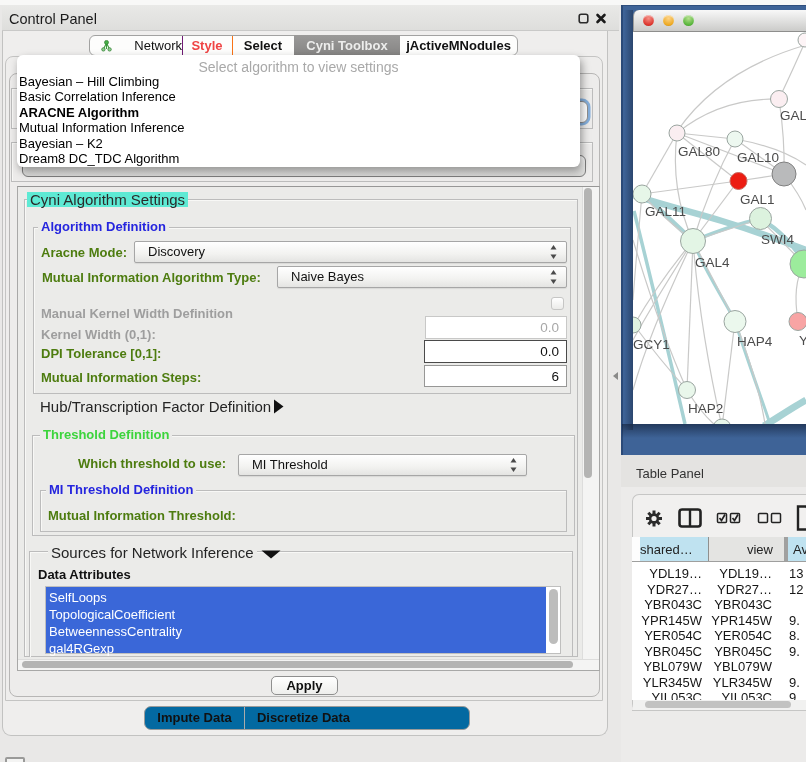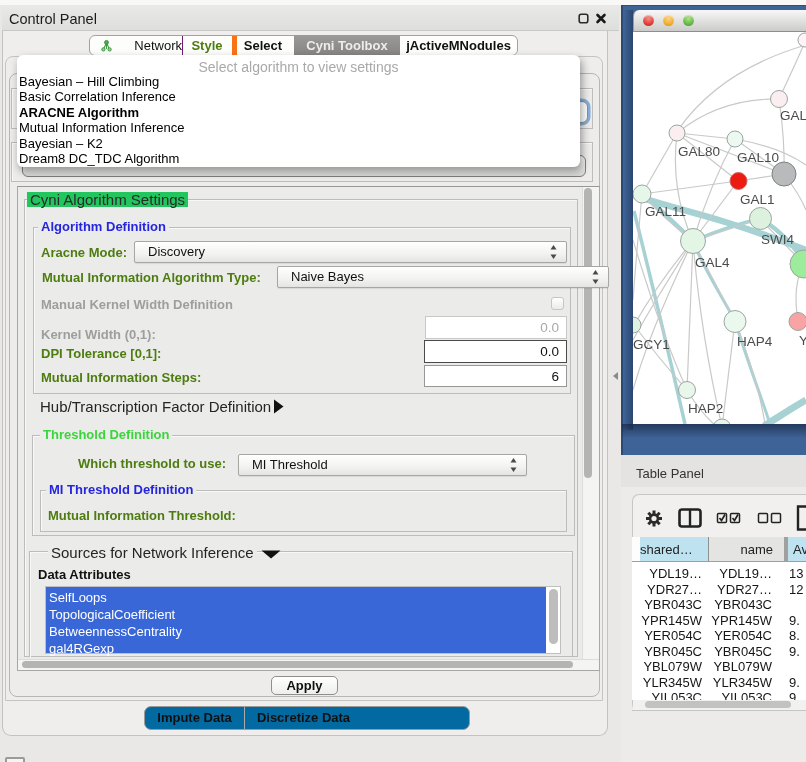--- a/index.html
+++ b/index.html
@@ -36,21 +36,21 @@
   </svg>
 
   <div class="abs" id="toptabs" style="left:89px;top:35px;width:429px;height:21px;background:#fdfdfc;border:1px solid #a2a2a1;border-radius:6px;box-sizing:border-box;box-shadow:0 1px 0 rgba(255,255,255,0.7);">
     <div class="abs" style="left:0;top:0;width:92px;height:19px;border-right:1px solid #701a75;font-size:13px;font-weight:normal;color:#111;line-height:19px;text-align:right;">&nbsp;&nbsp;&nbsp;Network</div>
     <svg class="abs" style="left:11px;top:4px;" width="11" height="12" viewBox="0 0 11 12">
       <path d="M5.5,3 L2.5,9 M5.5,3 L8.5,9 M5.5,3 L5.5,9" stroke="#3d9e3d" stroke-width="1.1" fill="none"></path>
       <circle cx="5.5" cy="2.4" r="2" fill="#47b047" stroke="#2e7d2e" stroke-width="0.7"></circle>
       <circle cx="2.4" cy="9.4" r="1.7" fill="#8fd08f" stroke="#2e7d2e" stroke-width="0.7"></circle>
       <circle cx="8.6" cy="9.4" r="1.7" fill="#8fd08f" stroke="#2e7d2e" stroke-width="0.7"></circle>
     </svg>
-    <div class="abs" style="left:92px;top:0;width:50px;height:19px;border-right:5px solid #f97316;font-size:13px;font-weight:bold;color:#4d7c0f;line-height:19px;text-align:center;">Style</div>
+    <div class="abs" style="left:92px;top:0;width:50px;height:19px;border-right:1px solid #f97316;font-size:13px;font-weight:bold;color:#ef4444;line-height:19px;text-align:center;">Style</div>
     <div class="abs" style="left:142px;top:0;width:62px;height:19px;font-size:13px;font-weight:bold;color:#111;line-height:19px;text-align:center;">Select</div>
     <div class="abs" style="left:204px;top:-1px;width:106px;height:21px;background:linear-gradient(#9b9a99,#858483);font-size:13px;font-weight:bold;color:#ededec;line-height:21px;text-align:center;">Cyni Toolbox</div>
     <div class="abs" style="left:310px;top:0;width:117px;height:19px;font-size:13px;font-weight:bold;color:#111;line-height:19px;text-align:center;border-radius:0 6px 6px 0;">jActiveMNodules</div>
   </div>
 
   <div class="abs" style="left:5px;top:56px;width:598px;height:645px;background:#eeedec;border:1px solid #c4c4c3;border-radius:8px 8px 0 0;box-sizing:border-box;"></div>
   <div class="abs" style="left:9px;top:73px;width:591px;height:624px;background:#edeceb;border:1px solid #b7b6b5;border-radius:8px;box-sizing:border-box;"></div>
 
   <div class="gbox" style="left:11px;top:88px;width:582px;height:41px;"></div>
   <div class="abs" style="left:300px;top:101px;width:288px;height:22px;background:#fff;border:1px solid #8f8f8f;border-radius:6px;box-sizing:border-box;box-shadow:0 0 0 2.5px rgba(106,160,216,0.8);"></div>
@@ -59,42 +59,42 @@
 
   <div class="abs" style="left:17px;top:186px;width:583px;height:485px;background:#ebebe9;border:1px solid #a8a8a7;border-top-color:#979796;box-sizing:border-box;"></div>
 
   <div class="abs" style="left:582px;top:187px;width:17px;height:472px;background:#f4f4f3;border-left:1px solid #dddddc;box-sizing:border-box;"></div>
   <div class="abs" style="left:584px;top:188px;width:8px;height:290px;background:#b4b4b3;border-radius:4px;"></div>
 
   <div class="abs" style="left:18px;top:659px;width:581px;height:11px;background:#f4f4f3;border-top:1px solid #dddddc;box-sizing:border-box;"></div>
   <div class="abs" style="left:22px;top:661px;width:551px;height:7px;background:#b4b4b3;border-radius:4px;"></div>
 
   <div class="gbox" style="left:24px;top:199px;width:554px;height:458px;"></div>
-  <div class="abs" style="left:27px;top:192px;font-size:15px;color:#2a2a2a;background:#22c55e;padding:0 3px;line-height:15px;">Cyni Algorithm Settings</div>
+  <div class="abs" style="left:27px;top:192px;font-size:15px;color:#2a2a2a;background:#5eead4;padding:0 3px;line-height:15px;">Cyni Algorithm Settings</div>
 
   <div class="gbox" style="left:33px;top:227px;width:538px;height:167px;"></div>
   <div class="gtitle" style="left:38px;top:220px;color:#2525de;">Algorithm Definition</div>
 
   <div class="lbl" style="left:41px;top:245px;">Aracne Mode:</div>
   <div class="combo" style="left:134px;top:241px;width:433px;height:22px;">Discovery
     <svg class="arr" viewBox="0 0 7 14">
         <path d="M3.5,0 L6.5,4.5 L0.5,4.5 Z" fill="#4a4a4a"></path>
         <path d="M3.5,14 L6.5,9.5 L0.5,9.5 Z" fill="#4a4a4a"></path>
       </svg>
   </div>
 
   <div class="lbl" style="left:42px;top:270px;">Mutual Information Algorithm Type:</div>
-  <div class="combo" style="left:277px;top:266px;width:332px;height:22px;">Naive Bayes
+  <div class="combo" style="left:277px;top:266px;width:290px;height:22px;">Naive Bayes
     <svg class="arr" viewBox="0 0 7 14">
         <path d="M3.5,0 L6.5,4.5 L0.5,4.5 Z" fill="#4a4a4a"></path>
         <path d="M3.5,14 L6.5,9.5 L0.5,9.5 Z" fill="#4a4a4a"></path>
       </svg>
   </div>
 
-  <div class="glbl" style="left:41px;top:297px;">Manual Kernel Width Definition</div>
+  <div class="glbl" style="left:41px;top:306px;">Manual Kernel Width Definition</div>
   <div class="abs" style="left:551px;top:297px;width:13px;height:13px;background:linear-gradient(#ffffff,#ebebe9);border:1px solid #c6c6c5;border-radius:3px;box-sizing:border-box;"></div>
 
   <div class="glbl" style="left:41px;top:327px;">Kernel Width (0,1):</div>
   <div class="field" style="left:425px;top:316px;width:142px;height:23px;border:1px solid #c8c8c7;color:#a8a8a8;">0.0</div>
 
   <div class="lbl" style="left:41px;top:346px;">DPI Tolerance [0,1]:</div>
   <div class="field" style="left:424px;top:340px;width:143px;height:23px;border:1.5px solid #4a4a4a;">0.0</div>
 
   <div class="lbl" style="left:41px;top:370px;">Mutual Information Steps:</div>
   <div class="field" style="left:424px;top:365px;width:143px;height:22px;border:1px solid #979796;">6</div>
@@ -271,21 +271,21 @@
       <path d="M79.5,16 L81.5,18.5 L85,12.5" stroke-width="1.7"></path>
       <path d="M92.5,16 L94.5,18.5 L98,12.5" stroke-width="1.7"></path>
       <rect x="118.5" y="11.5" width="9" height="9" rx="1"></rect>
       <rect x="131.5" y="11.5" width="9" height="9" rx="1"></rect>
     </g>
     <path d="M158,4.5 L166,4.5 L172,10.5 L172,27.5 L158,27.5 Z" fill="none" stroke="#222" stroke-width="2.4"></path>
   </svg>
 
   <div class="abs" style="left:632px;top:537px;width:8px;height:25px;background:#fdfdfd;"></div>
   <div class="abs" style="left:640px;top:537px;width:69px;height:25px;background:#bfe2f0;border-right:1px solid #8f8f8e;box-sizing:border-box;font-size:13px;color:#222;text-align:right;line-height:25px;padding-right:17px;">shared…</div>
-  <div class="abs" style="left:709px;top:537px;width:75px;height:25px;background:#e4e4e2;box-sizing:border-box;font-size:13px;color:#222;text-align:right;line-height:25px;padding-right:11px;">name</div>
+  <div class="abs" style="left:709px;top:537px;width:75px;height:25px;background:#e4e4e2;box-sizing:border-box;font-size:13px;color:#222;text-align:right;line-height:25px;padding-right:11px;">view</div>
   <div class="abs" style="left:784px;top:537px;width:4px;height:25px;background:#a0a09f;"></div>
   <div class="abs" style="left:788px;top:537px;width:18px;height:25px;background:#bfe2f0;font-size:13px;color:#222;line-height:25px;padding-left:5px;">Av</div>
   <div class="abs" style="left:632px;top:561px;width:174px;height:1px;background:#9f9f9e;"></div>
 
   <div class="abs" style="left:632px;top:562px;width:174px;height:138px;background:#fff;overflow:hidden;">
       <div class="abs" style="left:0;top:4px;width:174px;">
     <div class="abs" style="left:6px;top:0;width:64px;text-align:right;font-size:13px;color:#161616;line-height:15.5px;">YDL19…<br>YDR27…<br>YBR043C<br>YPR145W<br>YER054C<br>YBR045C<br>YBL079W<br>YLR345W<br>YIL053C</div>
     <div class="abs" style="left:78px;top:0;width:62px;text-align:right;font-size:13px;color:#161616;line-height:15.5px;">YDL19…<br>YDR27…<br>YBR043C<br>YPR145W<br>YER054C<br>YBR045C<br>YBL079W<br>YLR345W<br>YIL053C</div>
     <div class="abs" style="left:157px;top:0;width:40px;font-size:13px;color:#161616;line-height:15.5px;">13<br>12<br>&nbsp;<br>9.<br>8.<br>9.<br>&nbsp;<br>9.<br>9.</div>
   </div>

